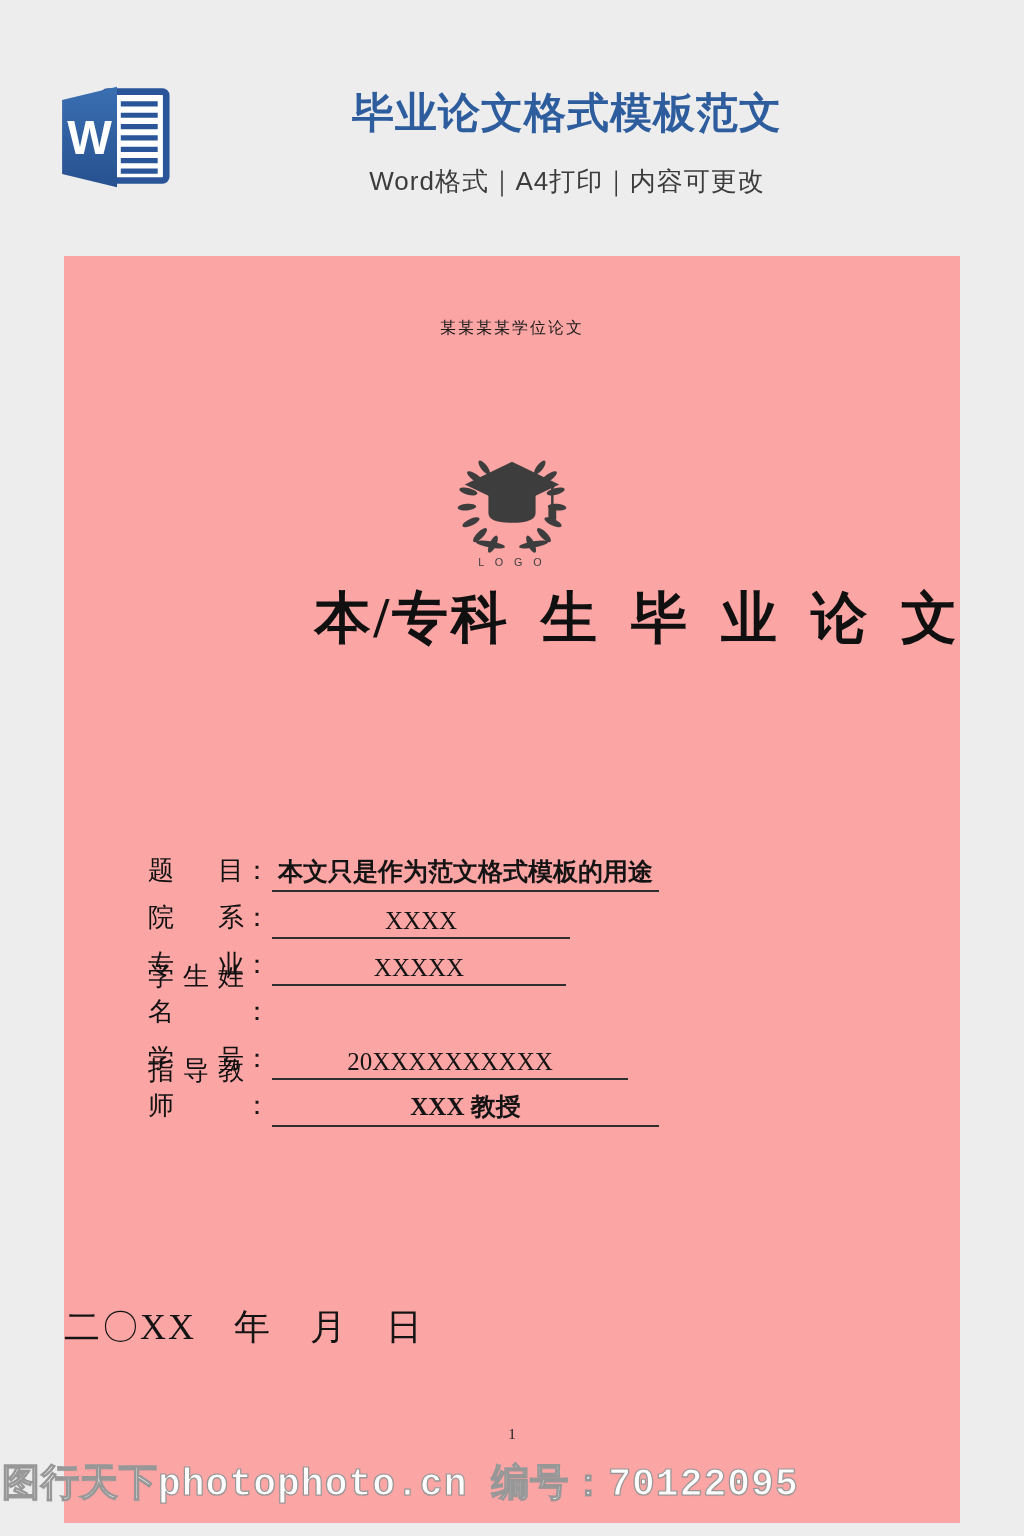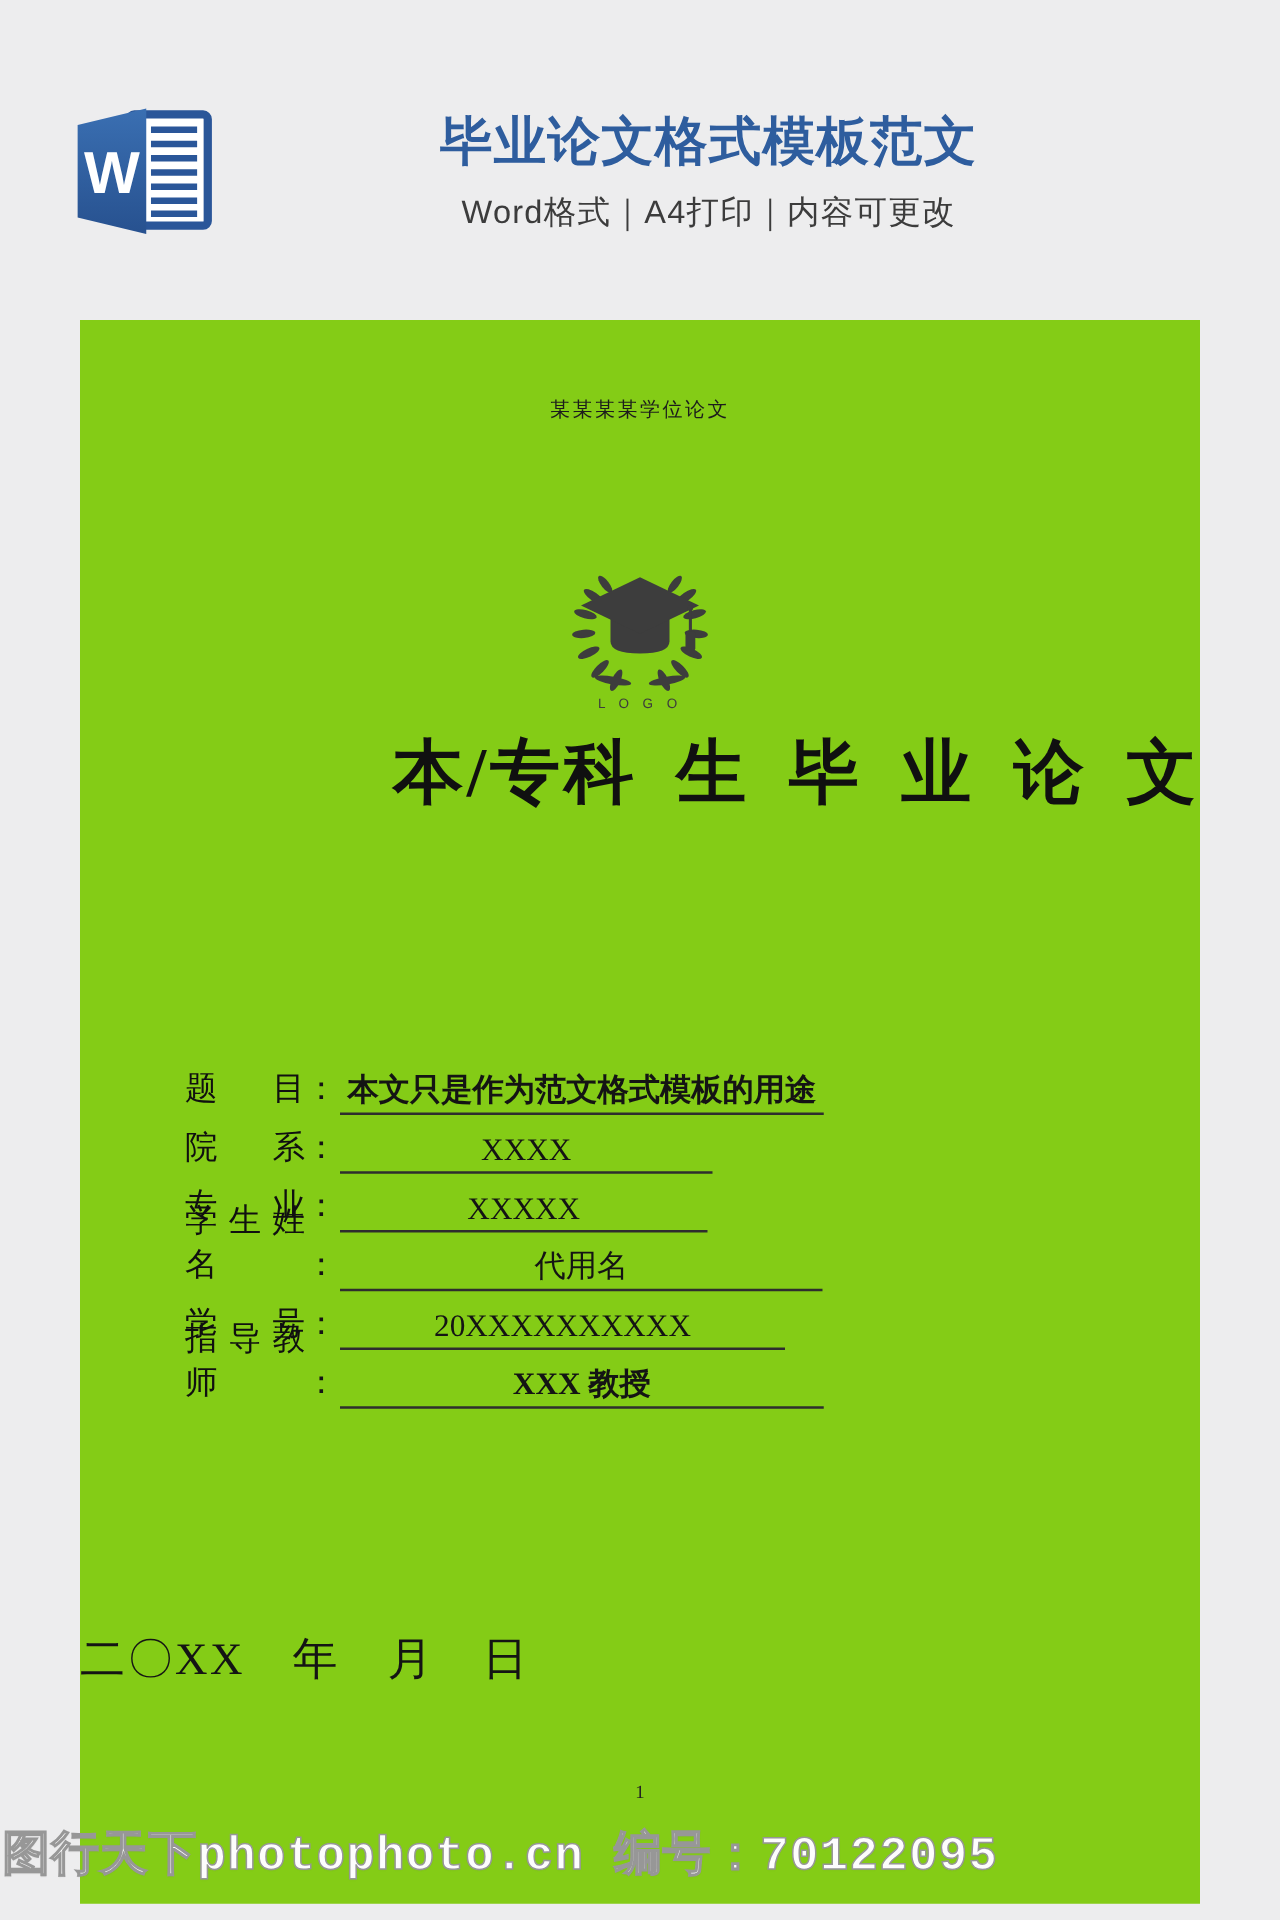--- a/index.html
+++ b/index.html
@@ -7,32 +7,32 @@
     width:1024px;height:1536px;position:relative;overflow:hidden;
     background:#ededee;
     font-family:"Liberation Sans", sans-serif;
   }
   
   .header{
     position:absolute;top:84px;left:60px;right:64px;height:110px;
     display:flex;align-items:flex-start;
   }
   .word-icon{width:114px;height:106px;flex:0 0 auto;}
-  .header-text{flex:1;display:flex;flex-direction:column;align-items:center;}
+  .header-text{flex:1;display:flex;flex-direction:column;align-items:center;gap:12px;}
   .header-title{
     margin-top:6px;font-size:42px;font-weight:700;color:#2e5d9e;
     letter-spacing:1px;line-height:1.1;
   }
   .header-subtitle{
     margin-top:16px;font-size:26px;font-weight:400;color:#3c3c3c;letter-spacing:1px;
   }
   
   .page{
     position:absolute;left:64px;top:256px;width:896px;height:1267px;
-    background:#84cc16;
+    background:#fca5a5;
     font-family:"Liberation Serif","DejaVu Serif",serif;color:#141414;
   }
   .top-label{
     margin-top:62px;text-align:center;font-size:16px;letter-spacing:2px;color:#1c1c1c;
   }
   .logo-row{
     margin-top:110px;height:124px;display:flex;justify-content:center;align-items:center;
   }
   .uni-logo{width:118px;height:122px;flex:0 0 auto;}
   .uni-name{
@@ -170,23 +170,20 @@
     <div class="frow">
       <span class="flabel">专业</span>
         <span class="fcolon">：</span>
         <span class="fline">
           <span class="fvalue">XXXXX</span>
         </span>
     </div>
     <div class="frow">
       <span class="flabel">学生姓名</span>
         <span class="fcolon">：</span>
-        <span class="fline">
-          <span class="fvalue">代用名</span>
-        </span>
     </div>
     <div class="frow">
       <span class="flabel">学号</span>
         <span class="fcolon">：</span>
         <span class="fline">
           <span class="fvalue">20XXXXXXXXXX</span>
         </span>
     </div>
     <div class="frow">
       <span class="flabel">指导教师</span>

